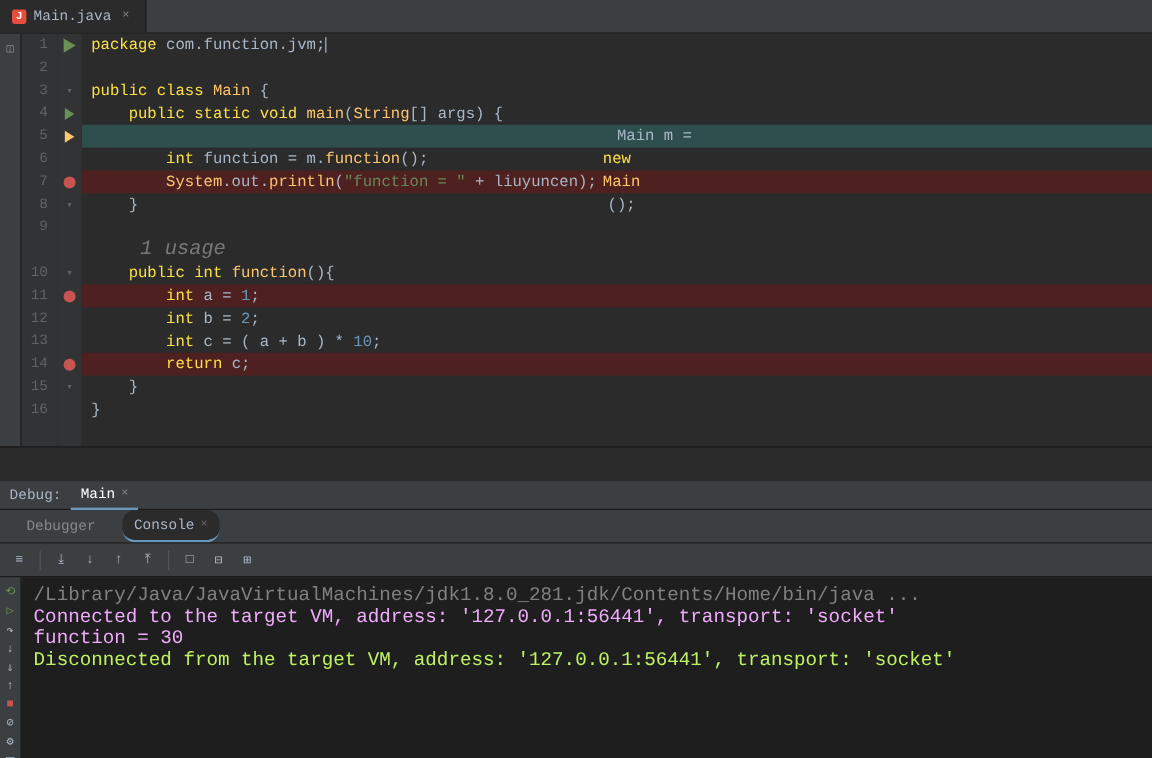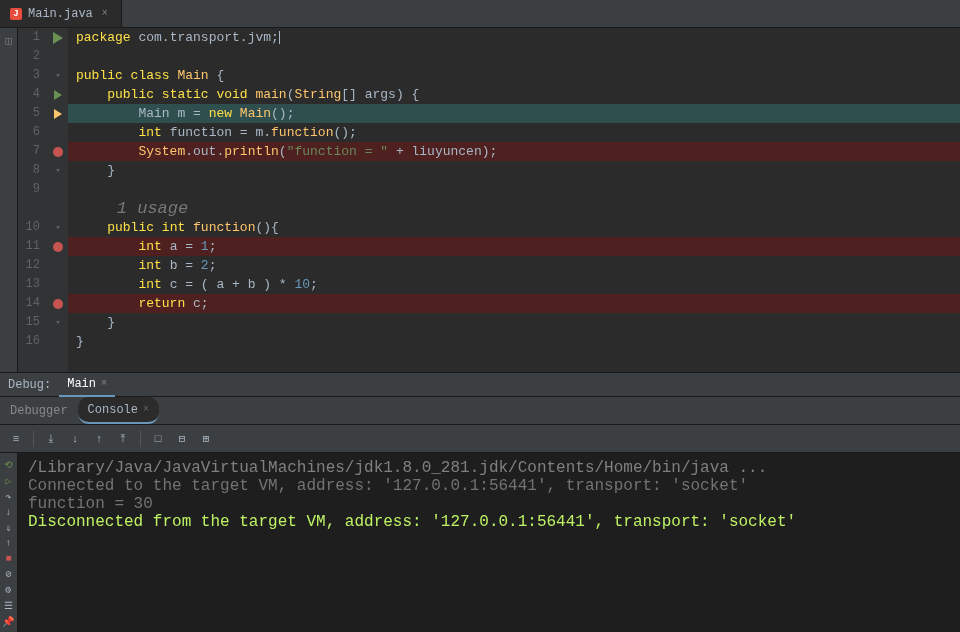--- a/index.html
+++ b/index.html
@@ -172,20 +172,21 @@
       padding-left: 8px;
       white-space: pre;
       display: flex;
       align-items: center;
     }
     .code-line.breakpoint-line {
       background: #4e2020;
     }
     .code-line.current-exec {
       background: #2f4f4f;
+      flex-direction: column;
     }
 
     
     .kw { color: #fde047; }
     .cls { color: #ffc66d; }
     .str { color: #6a8759; }
     .num { color: #6897bb; }
     .fn { color: #ffc66d; }
     .var { color: #a9b7c6; }
     .op { color: #a9b7c6; }
@@ -218,20 +219,21 @@
     .debug-bar {
       background: #3c3f41;
       height: 24px;
       display: flex;
       align-items: center;
       padding: 0 8px;
       border-bottom: 1px solid #1a1a1a;
       gap: 8px;
       font-size: 12px;
       color: #a9b7c6;
+      margin-top: 28px;
     }
     .debug-tab-area {
       display: flex;
       align-items: center;
       flex: 1;
     }
     .debug-tab {
       display: flex;
       align-items: center;
       gap: 5px;
@@ -256,20 +258,21 @@
     }
     .panel-tab {
       display: flex;
       align-items: center;
       padding: 0 10px;
       height: 100%;
       cursor: pointer;
       font-size: 12px;
       color: #888;
       gap: 5px;
+      margin-left: 12px;
     }
     .panel-tab.active {
       color: #a9b7c6;
       border-bottom: 2px solid #6897bb;
       background: #2b2b2b;
       border-radius: 11px;
     }
     .panel-tab-close {
       font-size: 10px;
       color: #666;
@@ -341,21 +344,21 @@
       line-height: 18px;
       font-family: 'Courier New', Courier, monospace;
     }
     .console-line {
       white-space: pre;
     }
     .console-line.cmd {
       color: #808080;
     }
     .console-line.result {
-      color: #737373;
+      color: #f0abfc;
     }
     .console-line.disconnect {
       color: #bef264;
     }
     .console-line.exit {
       color: #a9b7c6;
     }
   </style>
 </head>
 <body>
@@ -449,21 +452,21 @@
       <div class="gutter-line">
         <span class="fold-icon">▾</span>
       </div>
 
       <div class="gutter-line"></div>
     </div>
 
     <div class="code-content">
 
       <div class="code-line">
-        <span class="kw">package </span><span class="pkg">com.transport.jvm</span><span class="op">;</span><span class="cursor"></span>
+        <span class="kw">package </span><span class="pkg">com.function.jvm</span><span class="op">;</span><span class="cursor"></span>
       </div>
 
       <div class="code-line">&nbsp;</div>
 
       <div class="code-line">
         <span class="kw">public </span><span class="kw">class </span><span class="cls">Main</span><span class="op"> {</span>
       </div>
 
       <div class="code-line">
         <span class="kw">    public </span><span class="kw">static </span><span class="kw">void </span><span class="fn">main</span><span class="op">(</span><span class="cls">String</span><span class="op">[] args) {</span>

